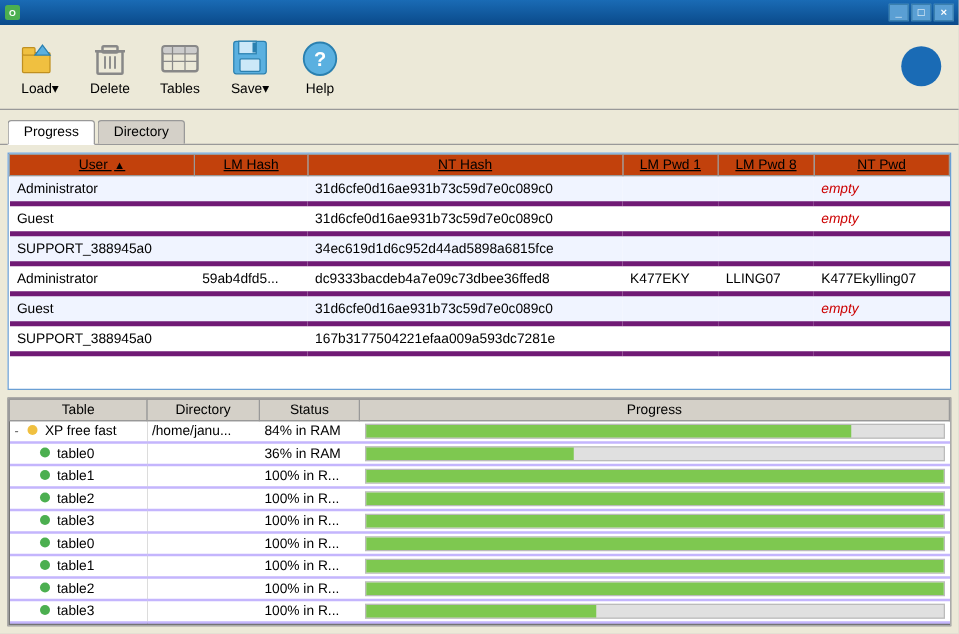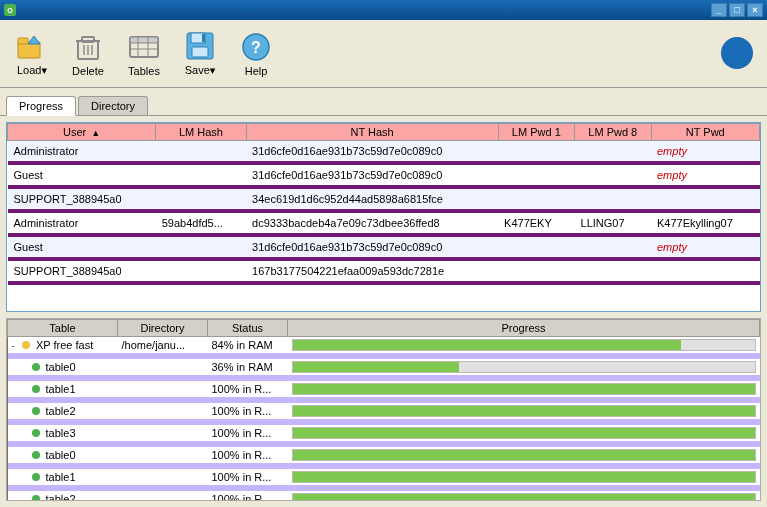--- a/index.html
+++ b/index.html
@@ -146,21 +146,22 @@
       margin: 6px;
       flex: 0 0 190px;
       overflow: hidden;
     }
     #upper-table {
       width: 100%;
       border-collapse: collapse;
       font-size: 11px;
     }
     #upper-table thead tr {
-      background: #fca5a5;
+      background: #c2410c;
+      text-decoration: underline;
     }
     #upper-table thead th {
       border: 1px solid #999;
       padding: 2px 6px;
       font-weight: normal;
       text-align: center;
     }
     #upper-table thead th.sortable {
       cursor: pointer;
     }
@@ -204,21 +205,21 @@
       border: 1px solid #999;
       padding: 2px 6px;
       font-weight: normal;
       text-align: center;
     }
     #lower-table tbody tr {
       background: white;
     }
     #lower-table tbody td {
       padding: 2px 4px;
-      border-bottom: 6px solid #c4b5fd;
+      border-bottom: 2px solid #c4b5fd;
       vertical-align: middle;
     }
 
     .progress-bar-container {
       background: #e0e0e0;
       height: 12px;
       flex: 1;
       border: 1px solid #bbb;
     }
     .progress-bar {

